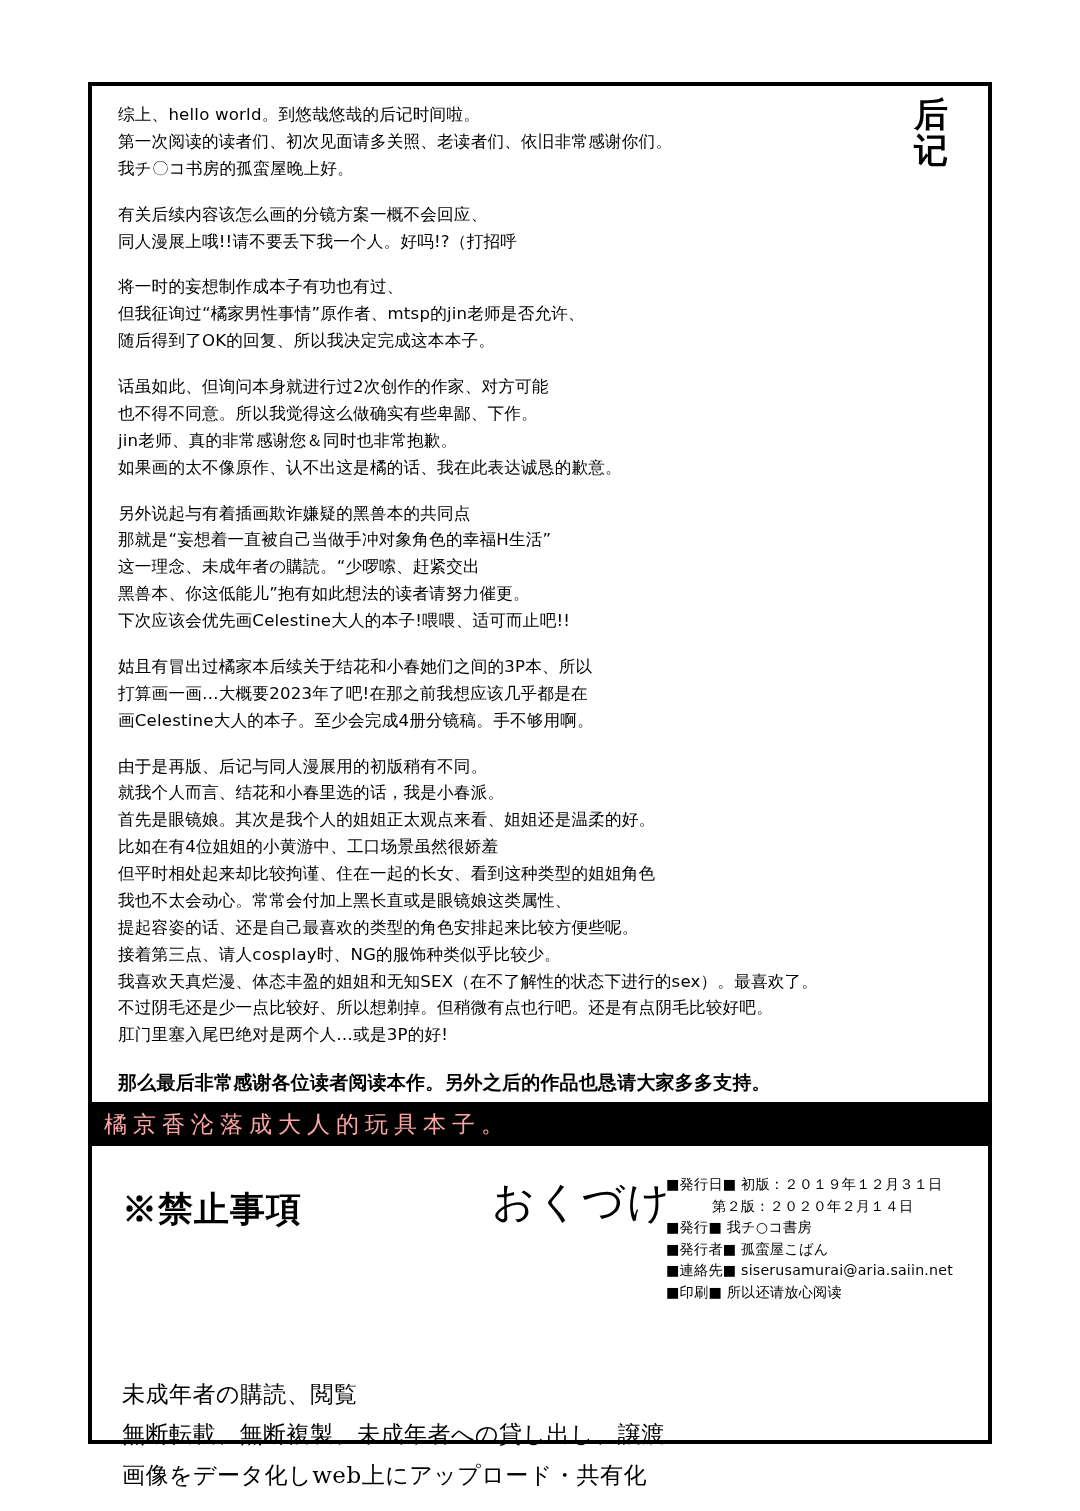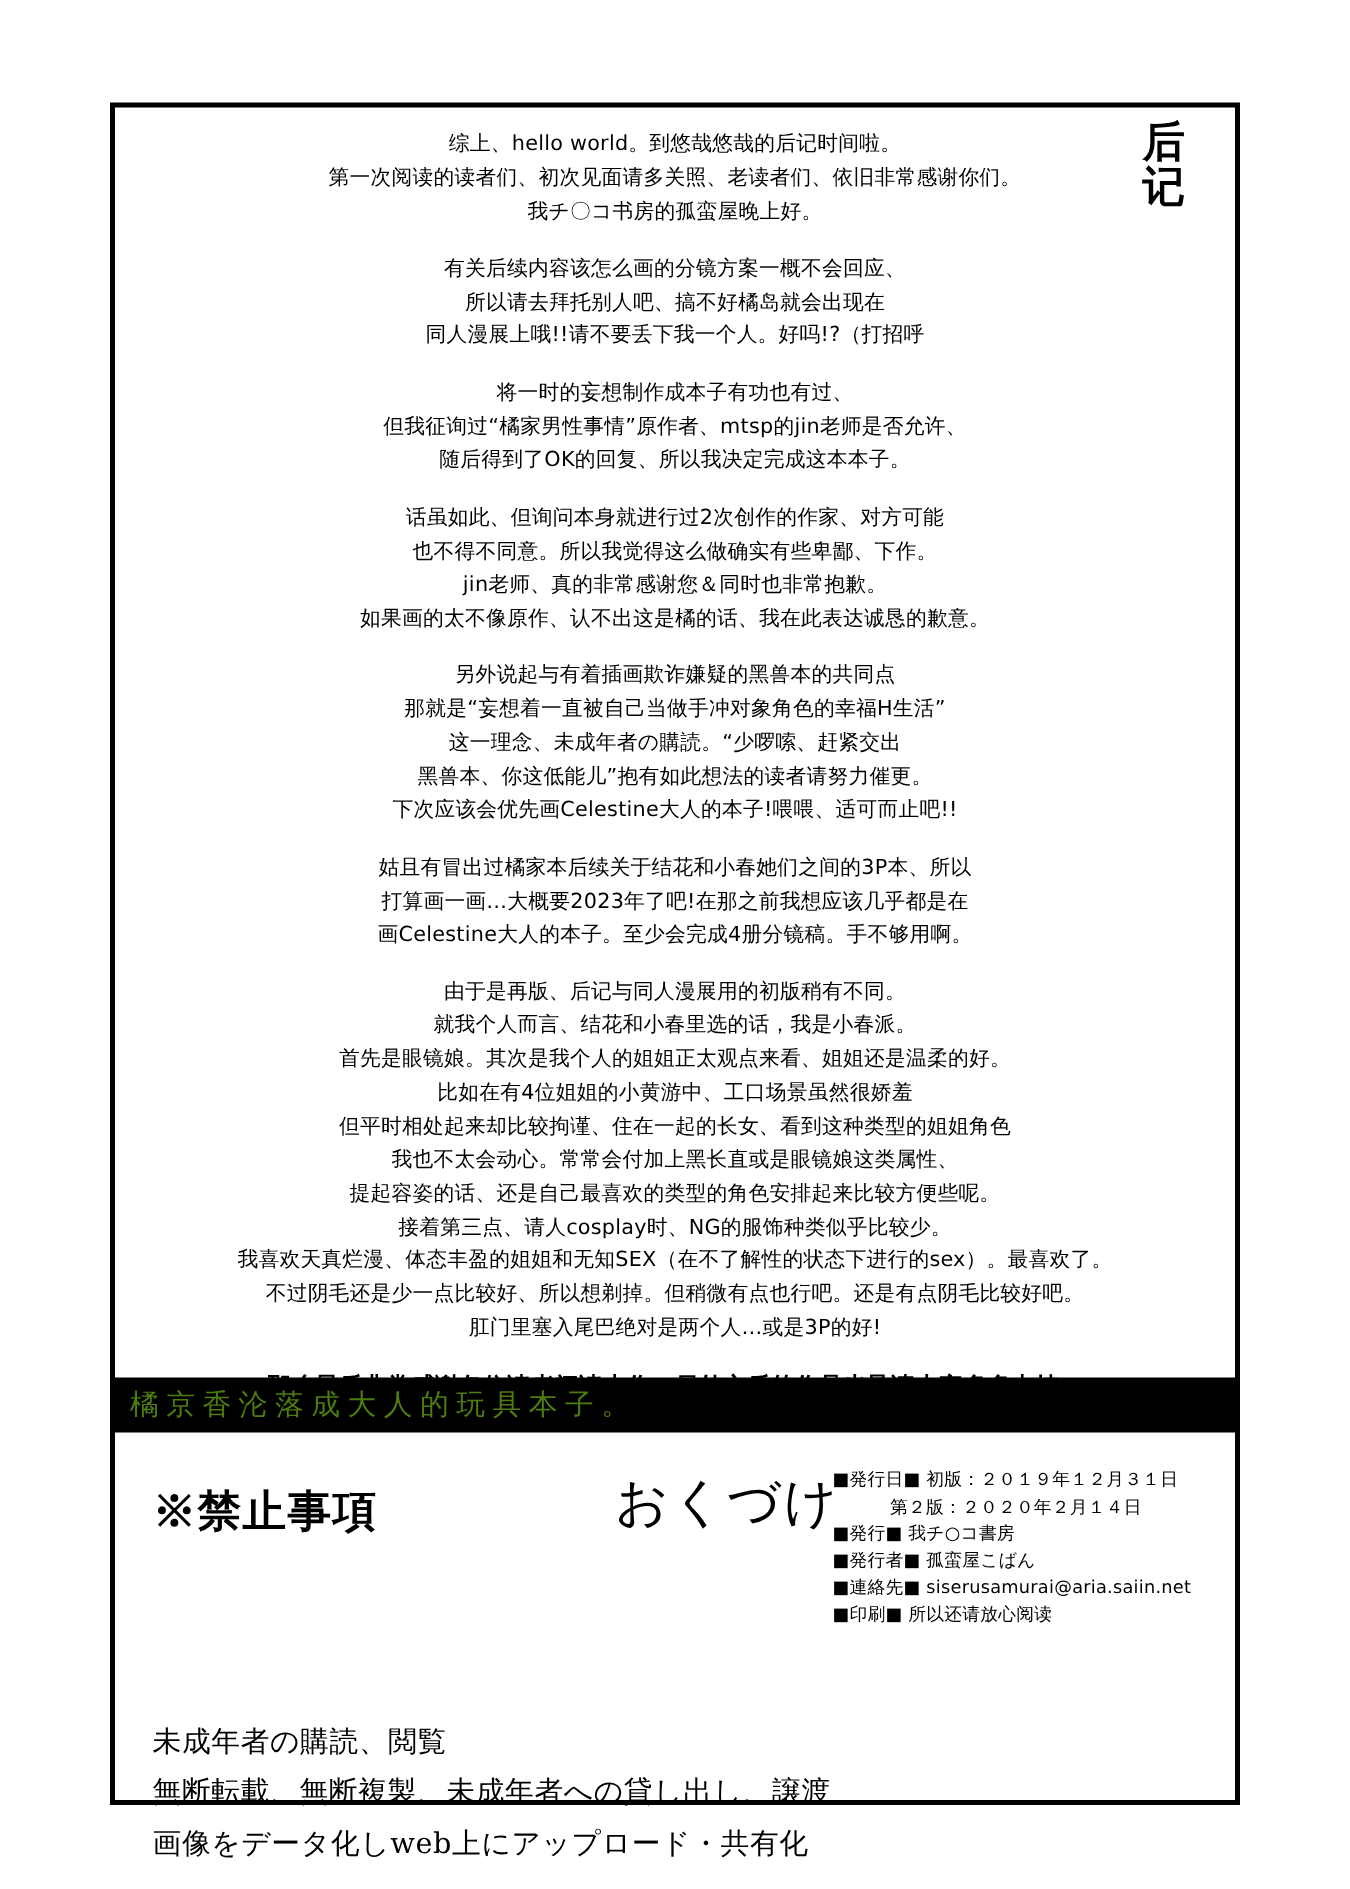--- a/index.html
+++ b/index.html
@@ -45,21 +45,21 @@
   .afterword-mark span {
     display: block;
   }
   .body-text {
     position: absolute;
     left: 0;
     right: 0;
     top: 16px;
     padding: 0 26px;
     box-sizing: border-box;
-    text-align: center;
+    text-align: left;
   }
   .para {
     margin: 0 0 19px 0;
     font-size: 16.6px;
     line-height: 1.62;
     letter-spacing: 0.2px;
   }
   .para .line {
     display: block;
     white-space: nowrap;
@@ -77,21 +77,21 @@
     right: 0;
     top: 1016px;
     height: 44px;
     background: #000000;
   }
   .black-bar .handwriting {
     position: absolute;
     left: 12px;
     top: 50%;
     transform: translateY(-50%);
-    color: #4d7c0f;
+    color: #fca5a5;
     font-family: Liberation Mono, monospace;
     font-size: 23px;
     letter-spacing: 6px;
     white-space: nowrap;
   }
   .colophon {
     position: absolute;
     left: 0;
     right: 0;
     top: 1060px;
@@ -165,21 +165,20 @@
     <div class="body-text">
 
       <p class="para">
         <span class="line">综上、hello world。到悠哉悠哉的后记时间啦。</span>
         <span class="line">第一次阅读的读者们、初次见面请多关照、老读者们、依旧非常感谢你们。</span>
         <span class="line">我チ〇コ书房的孤蛮屋晚上好。</span>
       </p>
 
       <p class="para">
         <span class="line">有关后续内容该怎么画的分镜方案一概不会回应、</span>
-        <span class="line">所以请去拜托别人吧、搞不好橘岛就会出现在</span>
         <span class="line">同人漫展上哦!!请不要丢下我一个人。好吗!?（打招呼</span>
       </p>
 
       <p class="para">
         <span class="line">将一时的妄想制作成本子有功也有过、</span>
         <span class="line">但我征询过“橘家男性事情”原作者、mtsp的jin老师是否允许、</span>
         <span class="line">随后得到了OK的回复、所以我决定完成这本本子。</span>
       </p>
 
       <p class="para">

